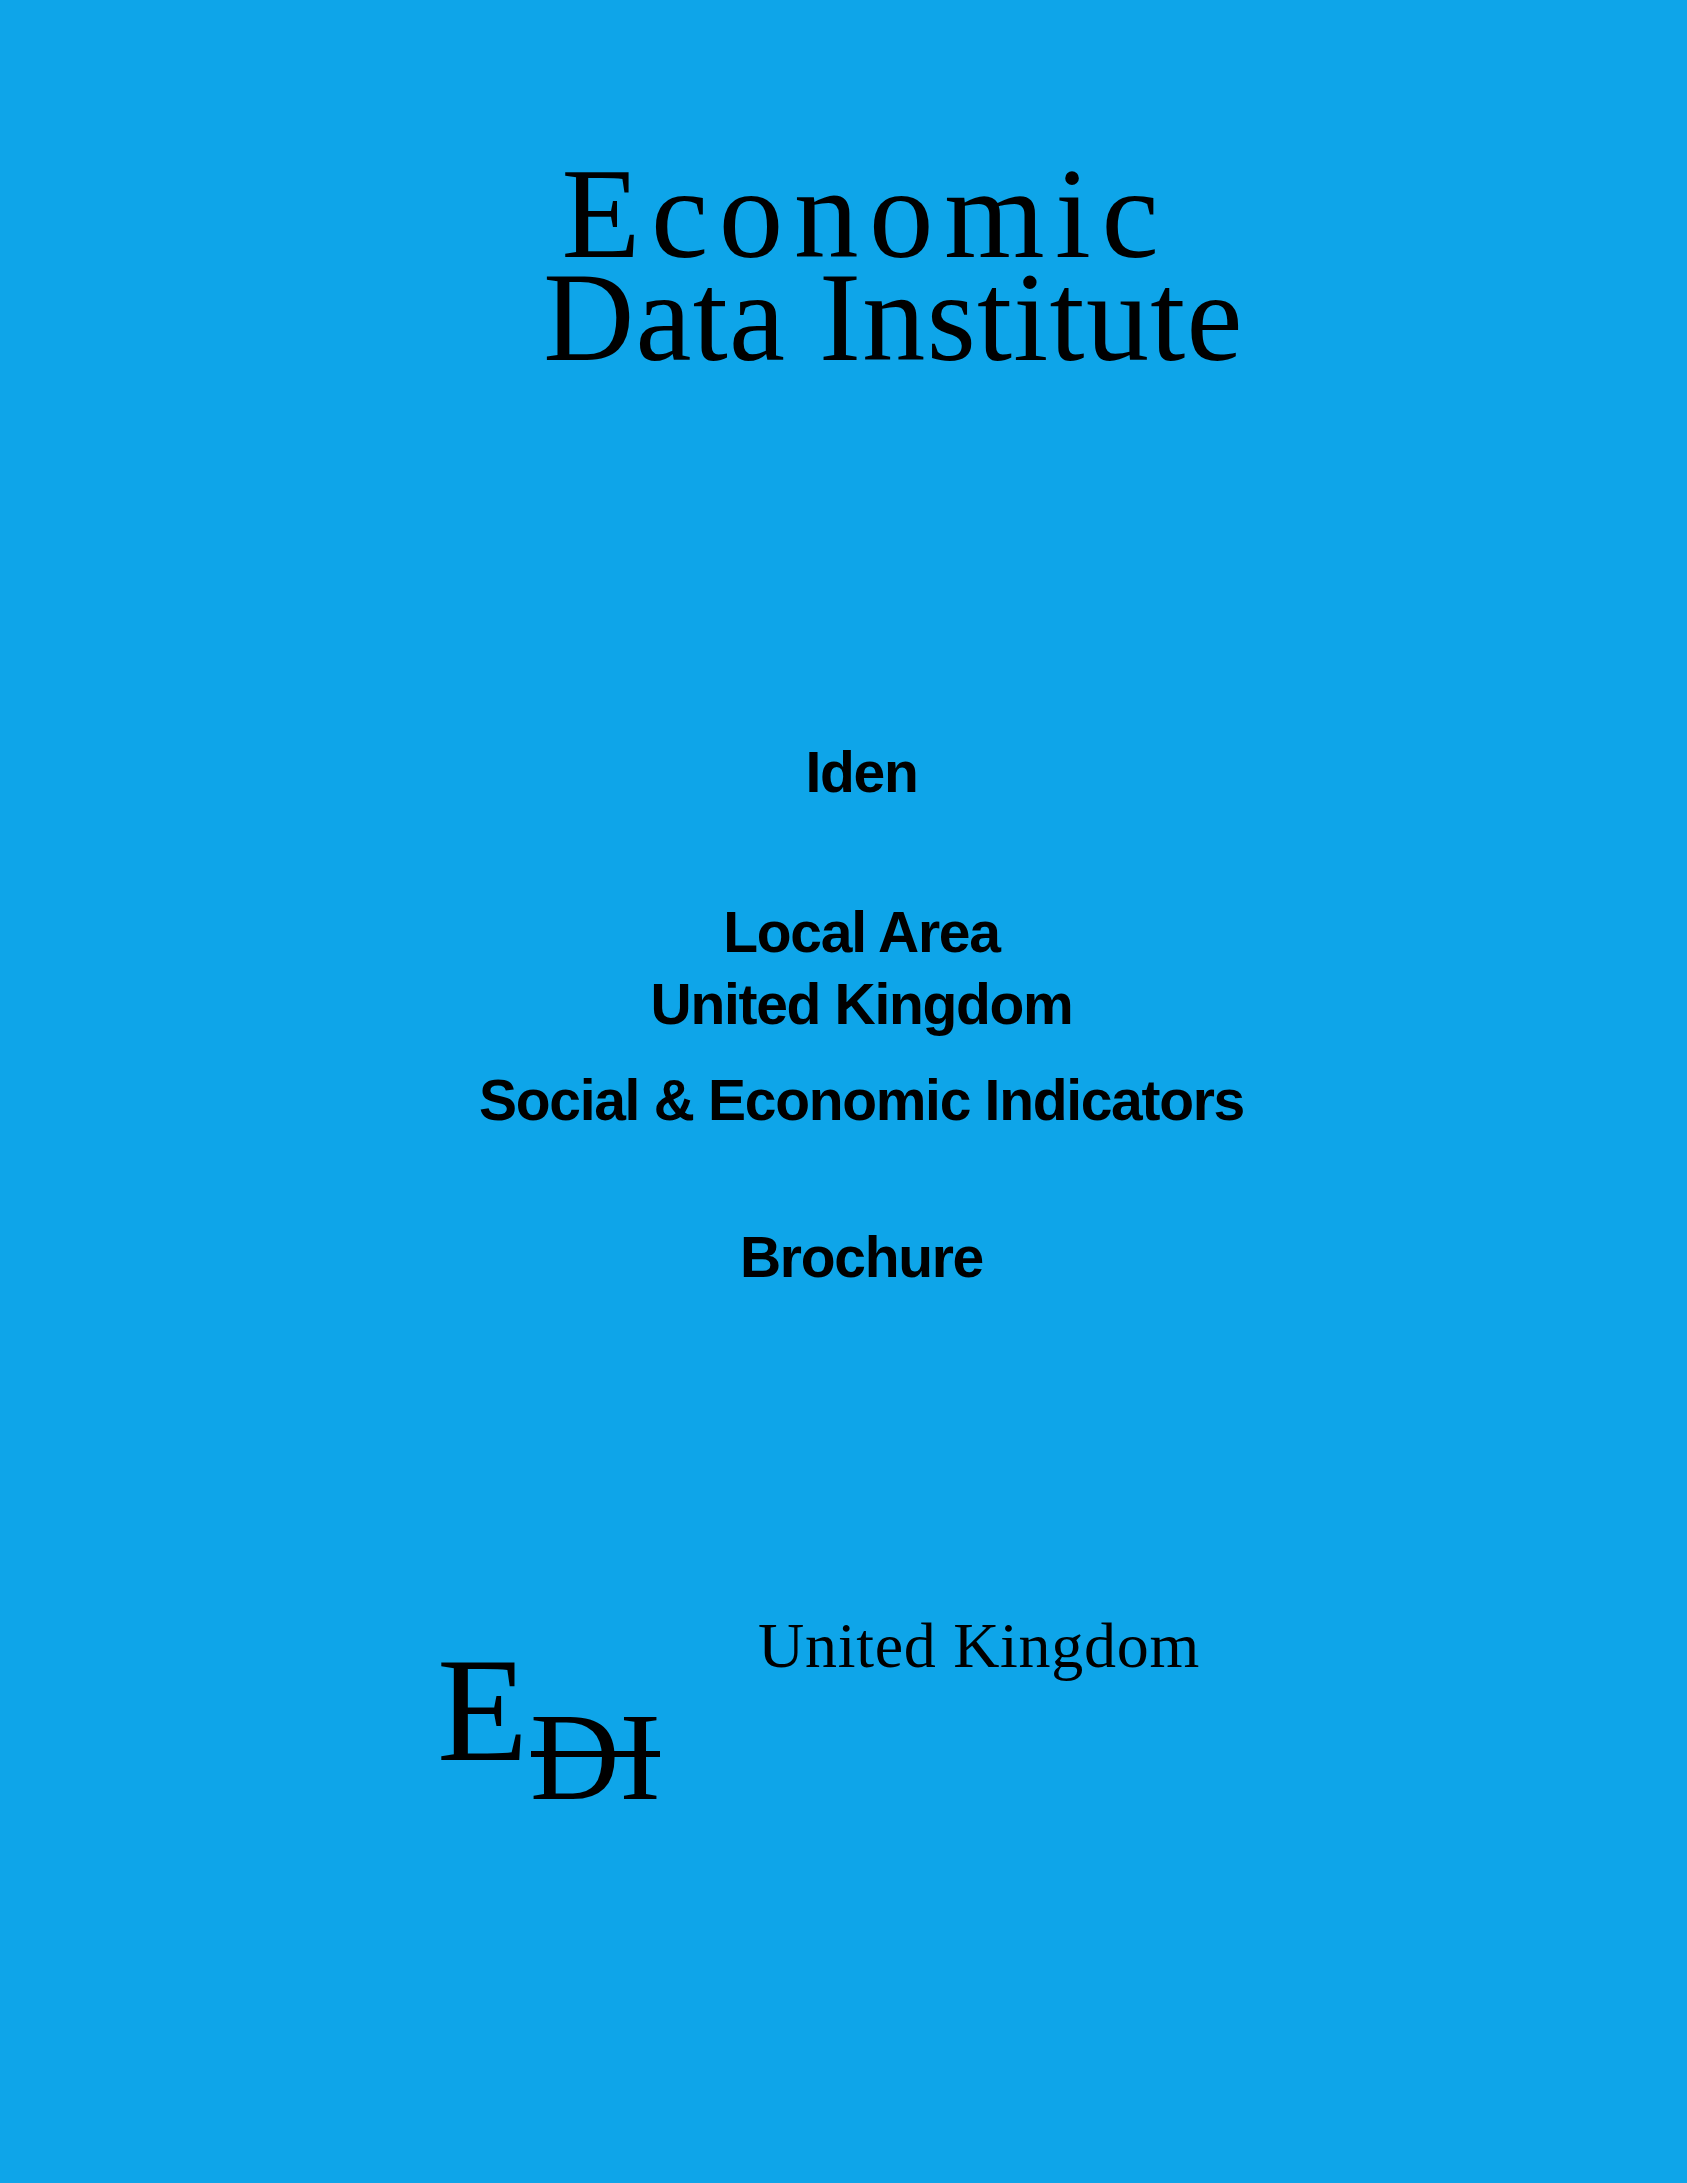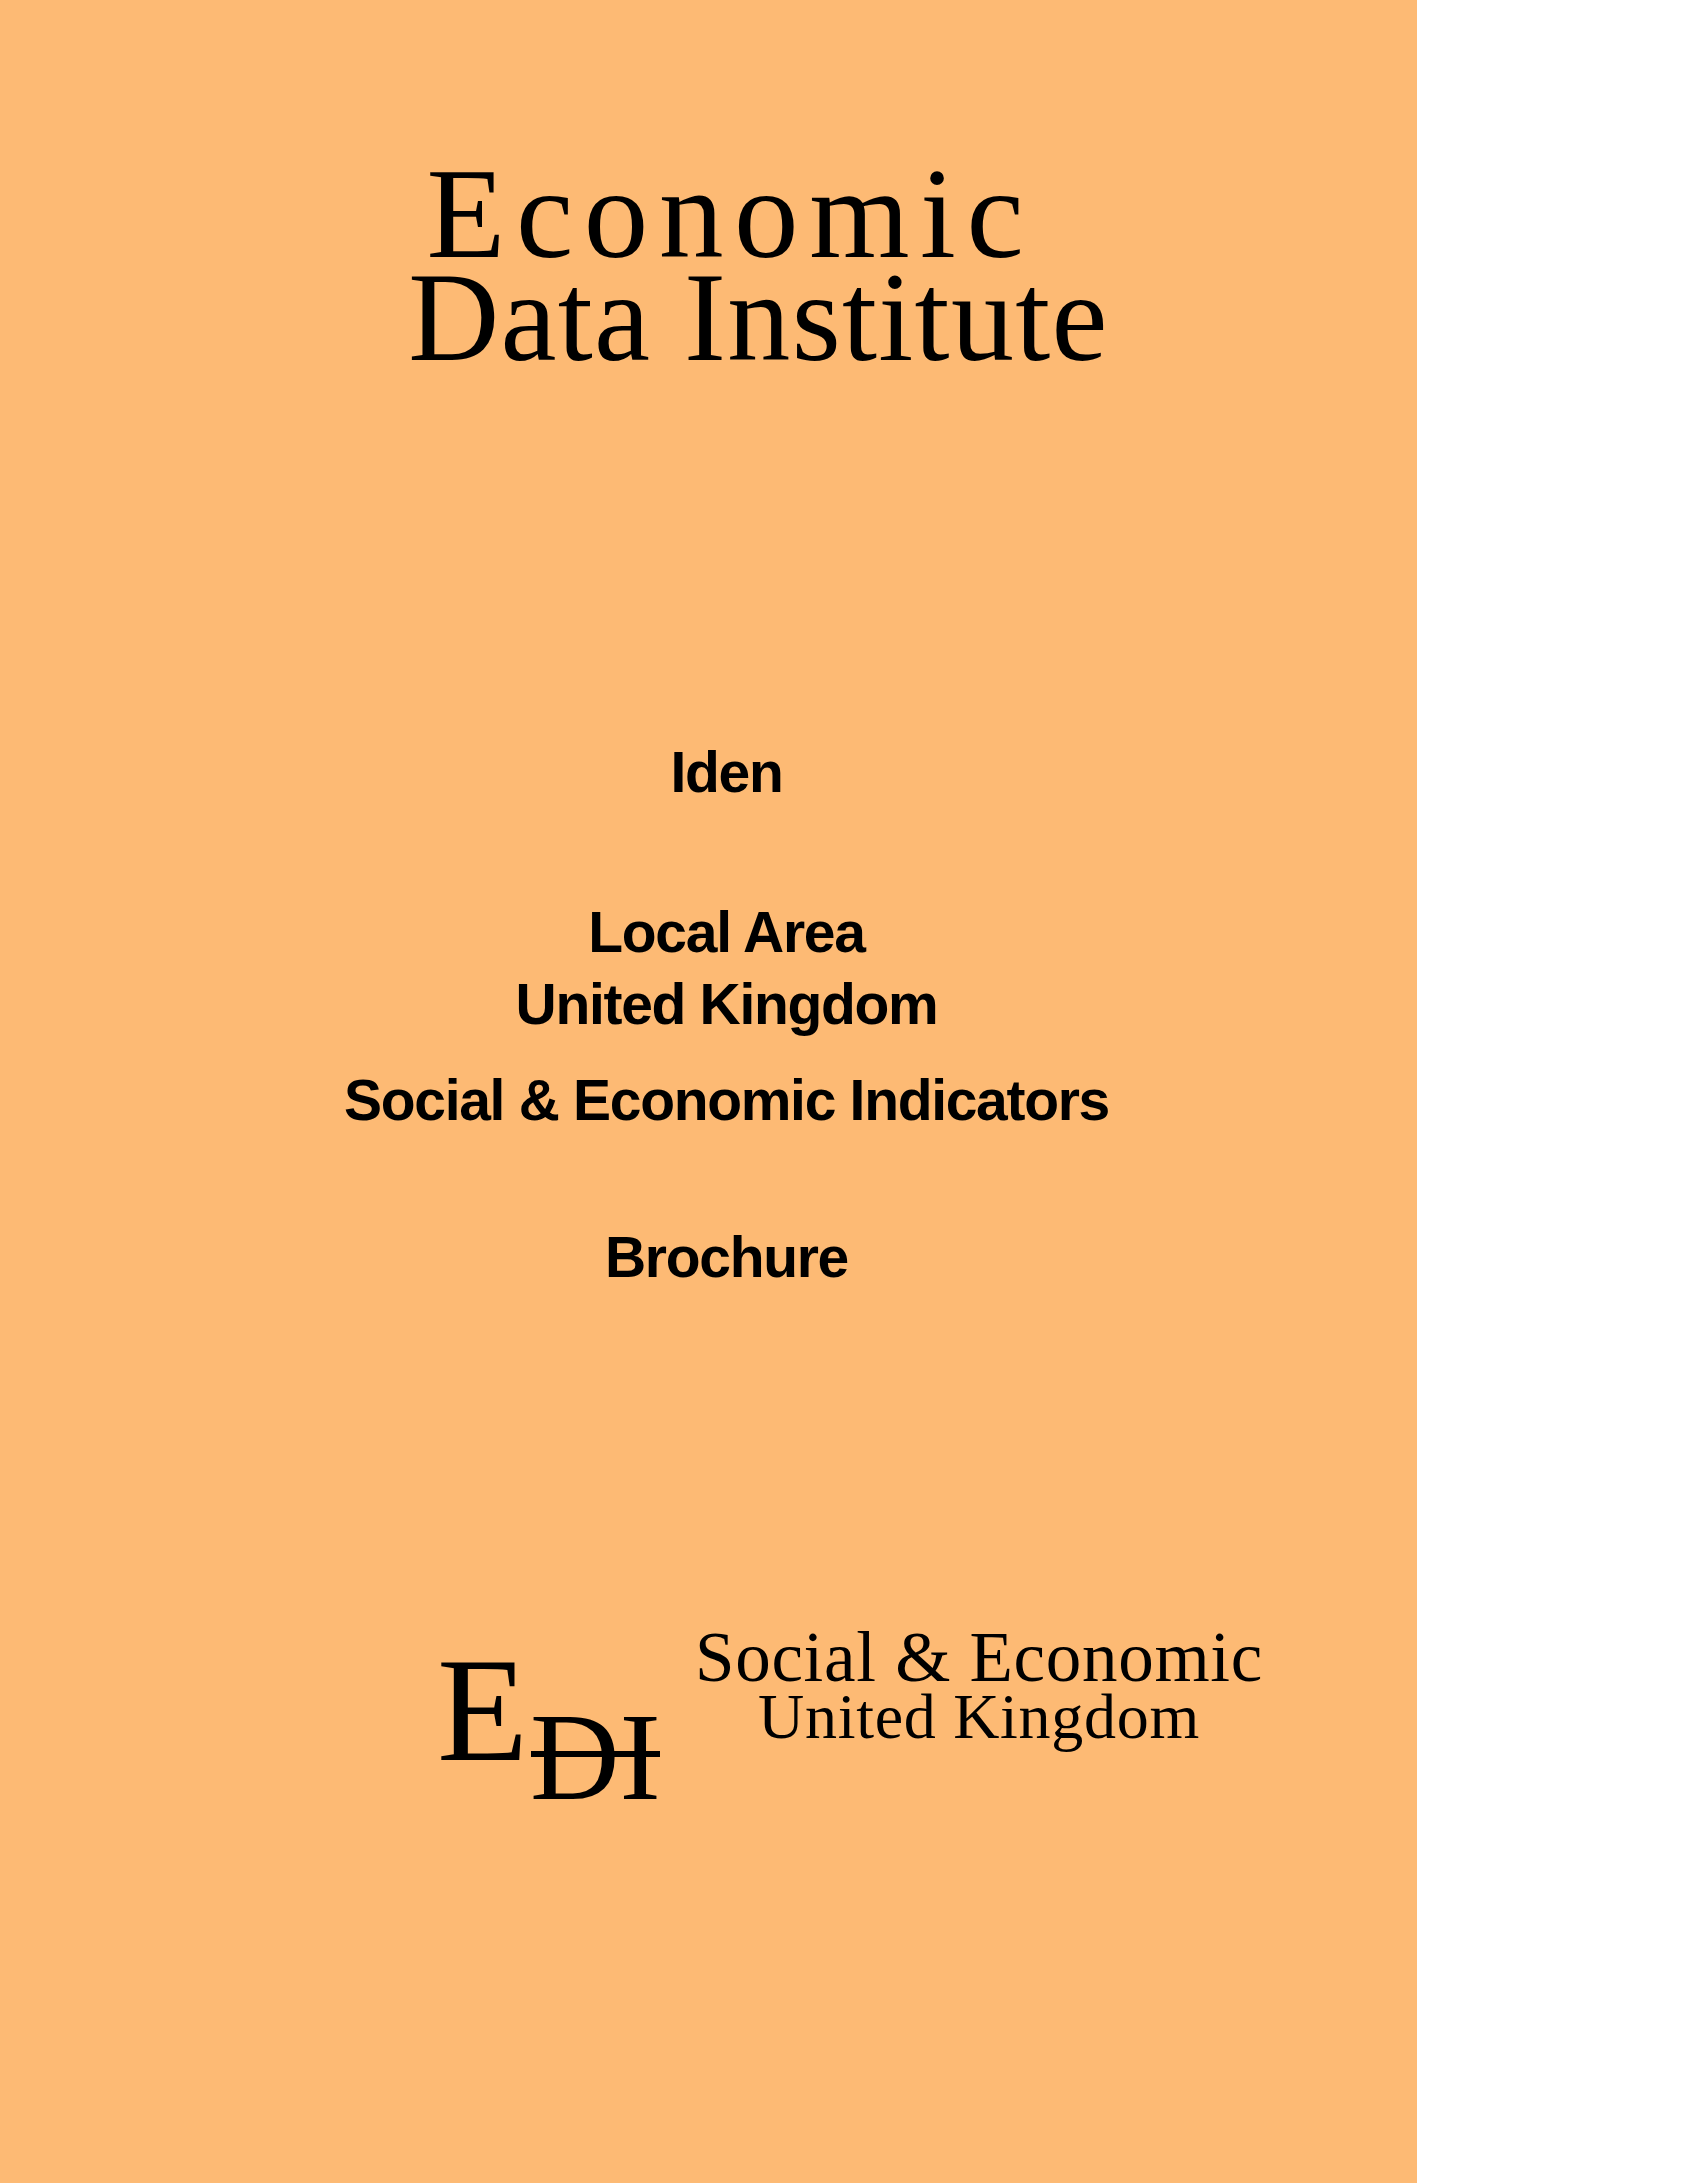--- a/index.html
+++ b/index.html
@@ -2,23 +2,23 @@
 <html style="font-size:10.6px"><head>
 <meta charset="utf-8">
 <style>
   html, body {
     margin: 0;
     padding: 0;
     background: #ffffff;
   }
   .page {
     position: relative;
-    width: 1417px;
+    width: 1687px;
     height: 2183px;
-    background: #fdba74;
+    background: #0ea5e9;
     color: #000000;
     overflow: hidden;
   }
 
   
   .logo-top-line1,
   .logo-top-line2 {
     position: absolute;
     left: 0;
     width: 100%;
@@ -130,19 +130,18 @@
     <div class="cover-line cover-country">United Kingdom</div>
     <div class="cover-line cover-series">Social &amp; Economic Indicators</div>
     <div class="cover-line cover-doctype">Brochure</div>
   </main>
 
   <footer>
     <span class="edi-e">E</span>
     <span class="edi-di">DI</span>
     <div class="edi-underline"></div>
     <div class="edi-tagline">
-      <div class="edi-tagline-line1">Social &amp; Economic</div>
       <div class="edi-tagline-line2">United Kingdom</div>
     </div>
   </footer>
 
 </div>
 
 
 </body></html>

